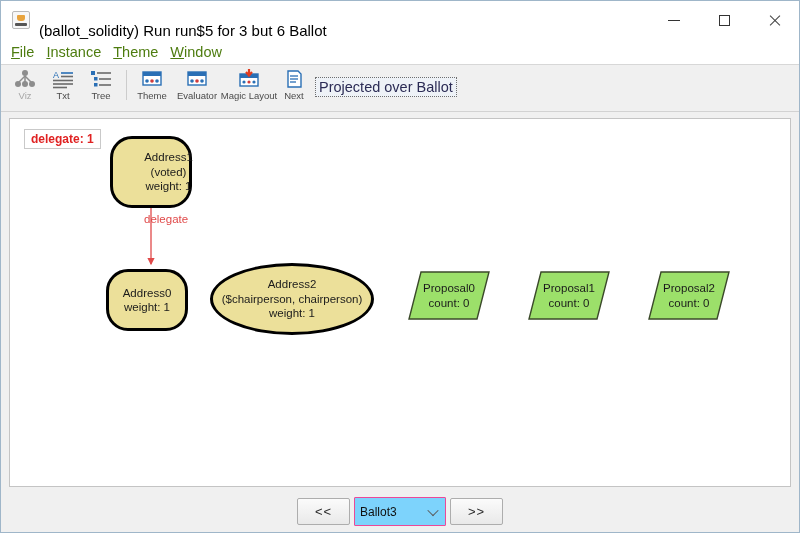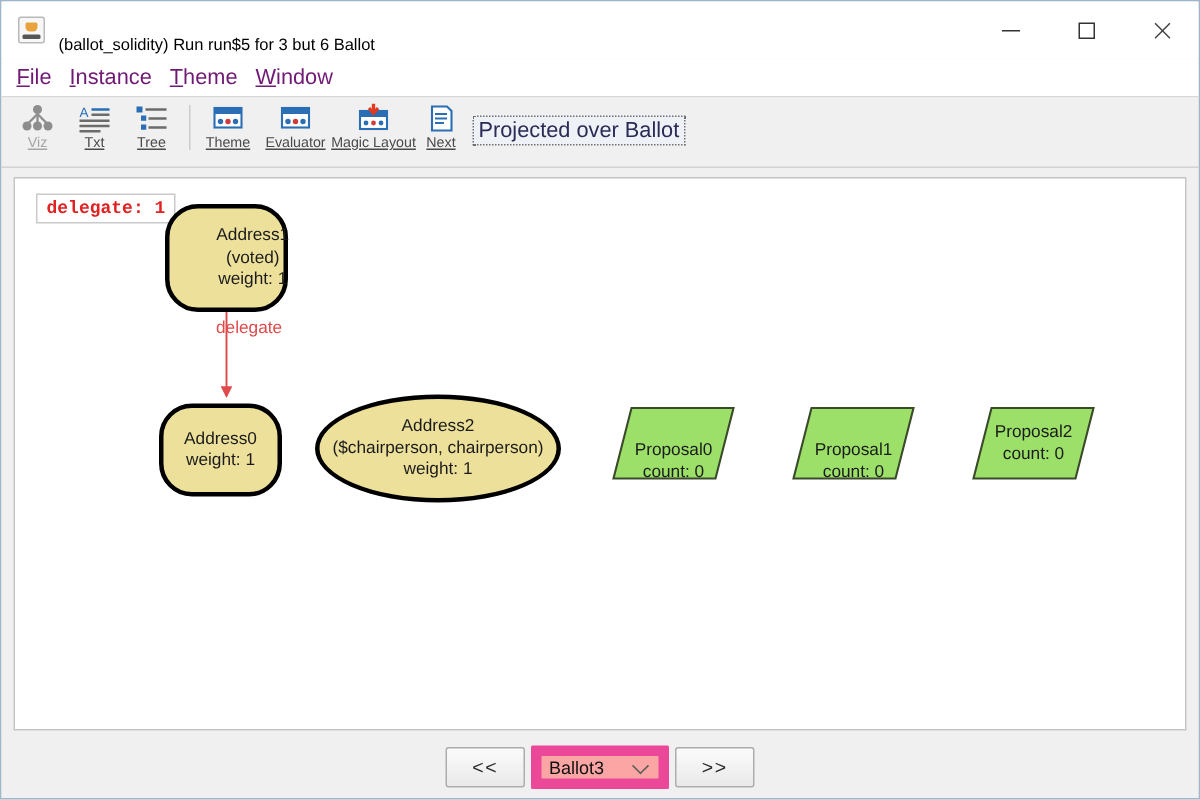--- a/index.html
+++ b/index.html
@@ -60,21 +60,21 @@
     content: "";
     position: absolute;
     left: 2px;
     bottom: 2px;
     width: 12px;
     height: 3px;
     background: #555555;
     border-radius: 1px;
   }
   .title-text {
-    font-size: 11px;
+    font-size: 15px;
     color: #000000;
     white-space: nowrap;
     letter-spacing: 0px;
     margin-top: 20px;
   }
   .win-controls {
     position: absolute;
     right: 0;
     top: 0;
     height: 38px;
@@ -123,21 +123,21 @@
     height: 25px;
     flex: 0 0 25px;
     background: #ffffff;
     display: flex;
     align-items: center;
     padding-left: 4px;
     border-bottom: 1px solid #d7d7d7;
   }
   .menu-item {
     font-size: 14.5px;
-    color: #701a75;
+    color: #4d7c0f;
     padding: 2px 6px;
     white-space: nowrap;
   }
   .mnem { text-decoration: underline; }
 
   
   .toolbar {
     height: 44px;
     flex: 0 0 44px;
     background: #f0f0f0;
@@ -159,21 +159,20 @@
   .tb-ico {
     width: 22px;
     height: 20px;
     position: relative;
   }
   .tb-lbl {
     font-size: 9.5px;
     color: #4a4a4a;
     margin-top: 1px;
     white-space: nowrap;
-    text-decoration: underline;
   }
   .tb-lbl.disabled { color: #a6a6a6; }
   .tb-sep {
     width: 1px;
     height: 30px;
     background: #cccccc;
     margin: 3px 6px 0 6px;
   }
   .tb-focus-label {
     margin-left: 2px;
@@ -207,21 +206,20 @@
     position: absolute;
     left: 14px;
     top: 10px;
     background: #ffffff;
     border: 1px solid #c9c9c9;
     padding: 2px 6px;
     font-size: 12px;
     font-weight: bold;
     color: #e02222;
     white-space: nowrap;
-    font-family: Liberation Mono, monospace;
   }
 
   .node {
     position: absolute;
     box-sizing: border-box;
     display: flex;
     align-items: center;
     justify-content: center;
     text-align: center;
     font-size: 11.5px;
@@ -266,22 +264,22 @@
     font-size: 13px;
     color: #2b2b2b;
     display: flex;
     align-items: center;
     justify-content: center;
     letter-spacing: 1px;
   }
   .combo {
     width: 92px;
     height: 29px;
-    background: #fca5a5;
-    border: 7px solid #ec4899;
+    background: #7dd3fc;
+    border: 1px solid #ec4899;
     border-radius: 1px;
     display: flex;
     align-items: center;
     position: relative;
     box-sizing: border-box;
   }
   .combo-text {
     font-size: 12px;
     color: #101010;
     padding-left: 5px;
@@ -471,33 +469,33 @@
           <div>Address2</div>
           <div>($chairperson, chairperson)</div>
           <div>weight: 1</div>
         </div>
       </div>
 
       <div class="skew-wrap" style="left:398px; top:152px; width:82px; height:49px;">
         <svg width="82" height="49" viewBox="0 0 82 49" style="position:absolute;left:0;top:0;">
           <polygon points="13,1 81,1 69,48 1,48" fill="#9ce06a" stroke="#3b4a2a" stroke-width="1.4"></polygon>
         </svg>
-        <div class="node" style="left:0;top:0;width:82px;height:49px;margin-top:12px;">
+        <div class="node" style="left:0;top:0;width:82px;height:49px;">
           <div>
             <div>Proposal0</div>
             <div>count: 0</div>
           </div>
         </div>
       </div>
 
       <div class="skew-wrap" style="left:518px; top:152px; width:82px; height:49px;">
         <svg width="82" height="49" viewBox="0 0 82 49" style="position:absolute;left:0;top:0;">
           <polygon points="13,1 81,1 69,48 1,48" fill="#9ce06a" stroke="#3b4a2a" stroke-width="1.4"></polygon>
         </svg>
-        <div class="node" style="left:0;top:0;width:82px;height:49px;margin-top:12px;">
+        <div class="node" style="left:0;top:0;width:82px;height:49px;">
           <div>
             <div>Proposal1</div>
             <div>count: 0</div>
           </div>
         </div>
       </div>
 
       <div class="skew-wrap" style="left:638px; top:152px; width:82px; height:49px;">
         <svg width="82" height="49" viewBox="0 0 82 49" style="position:absolute;left:0;top:0;">
           <polygon points="13,1 81,1 69,48 1,48" fill="#9ce06a" stroke="#3b4a2a" stroke-width="1.4"></polygon>

